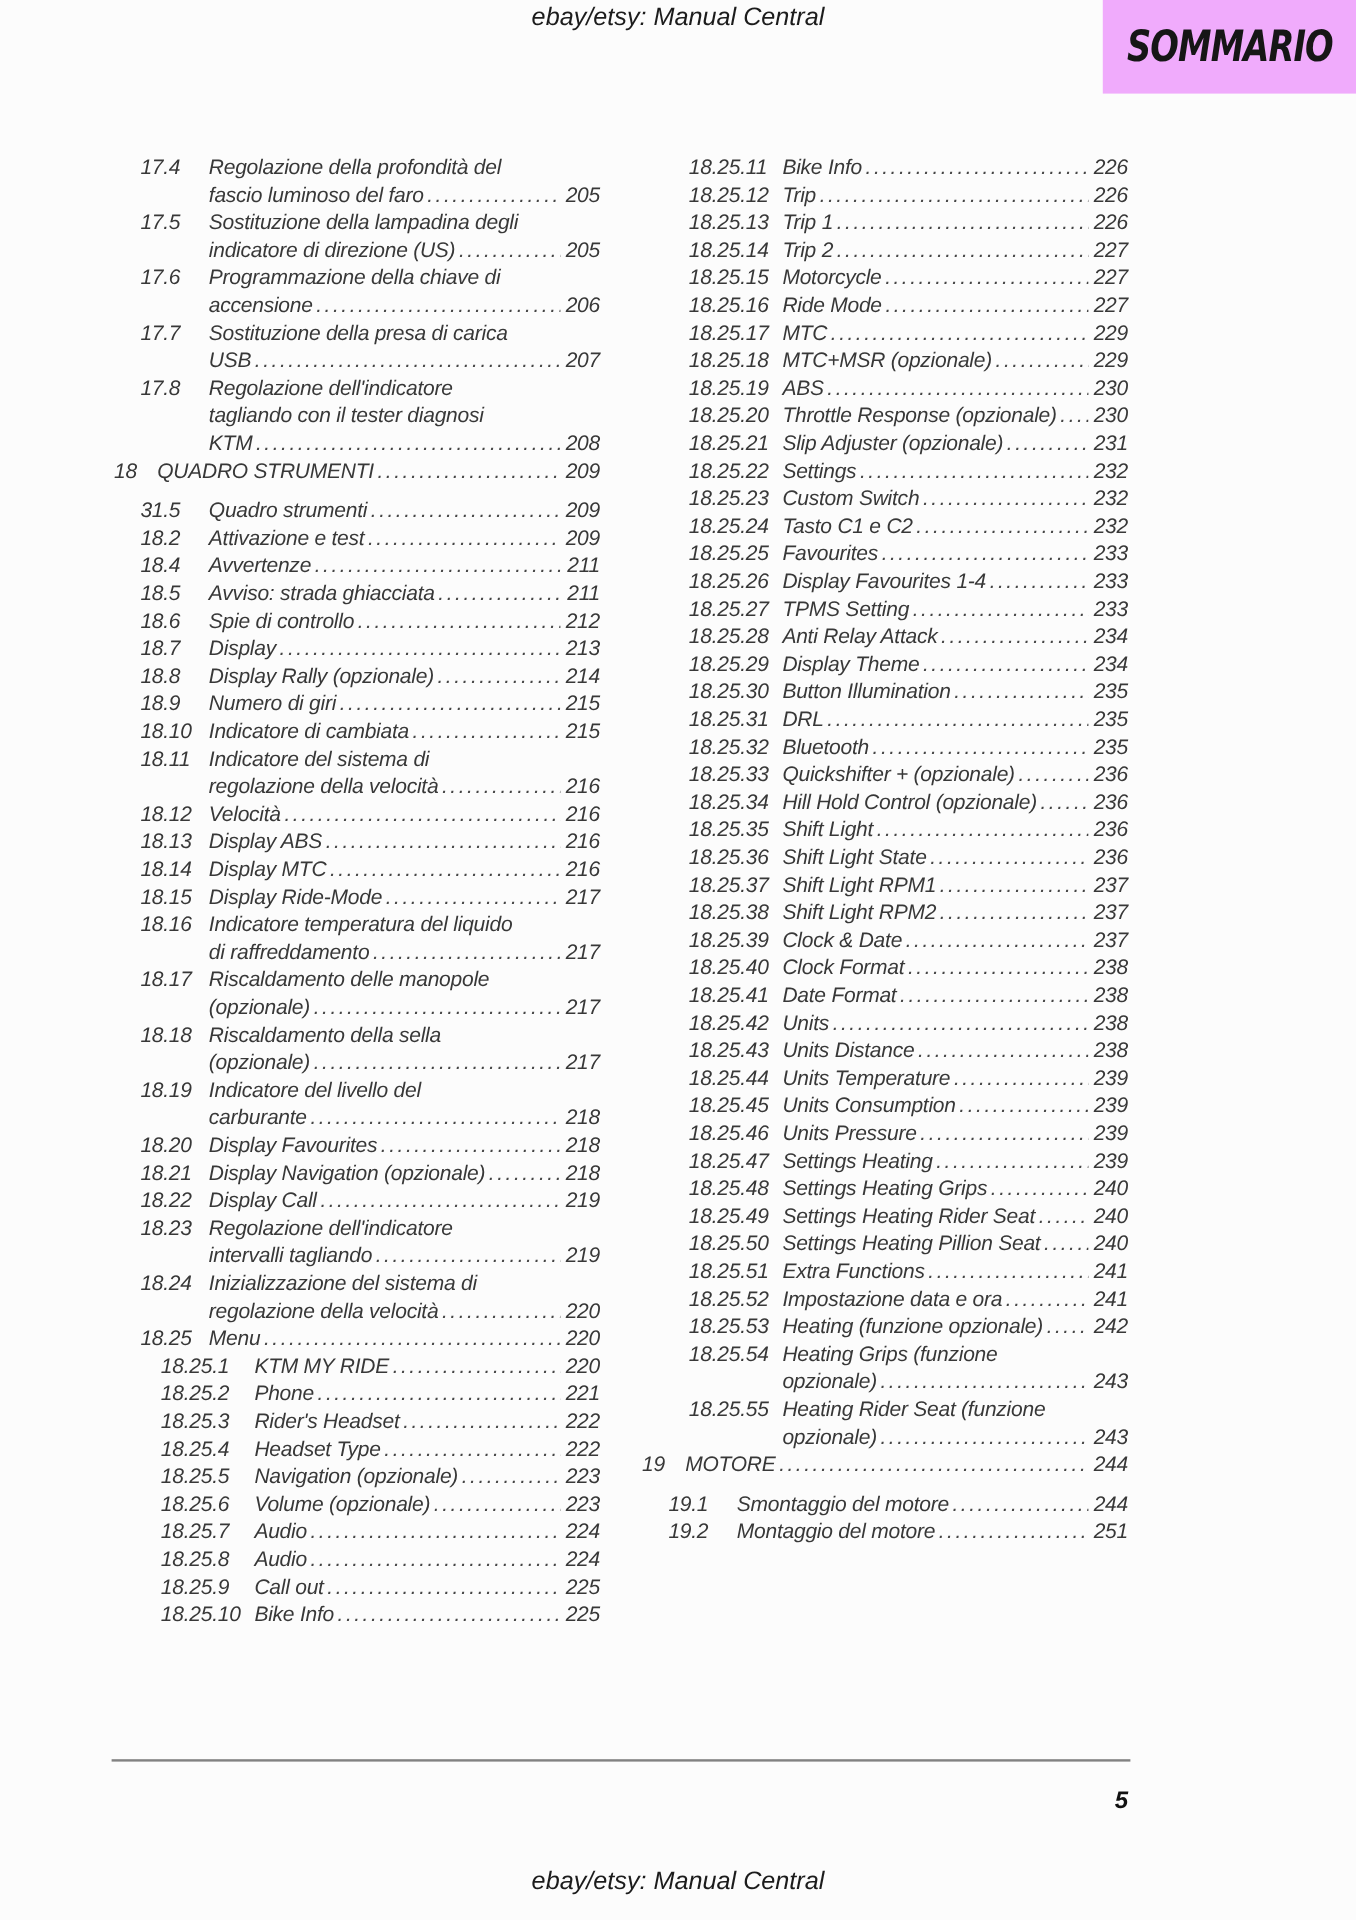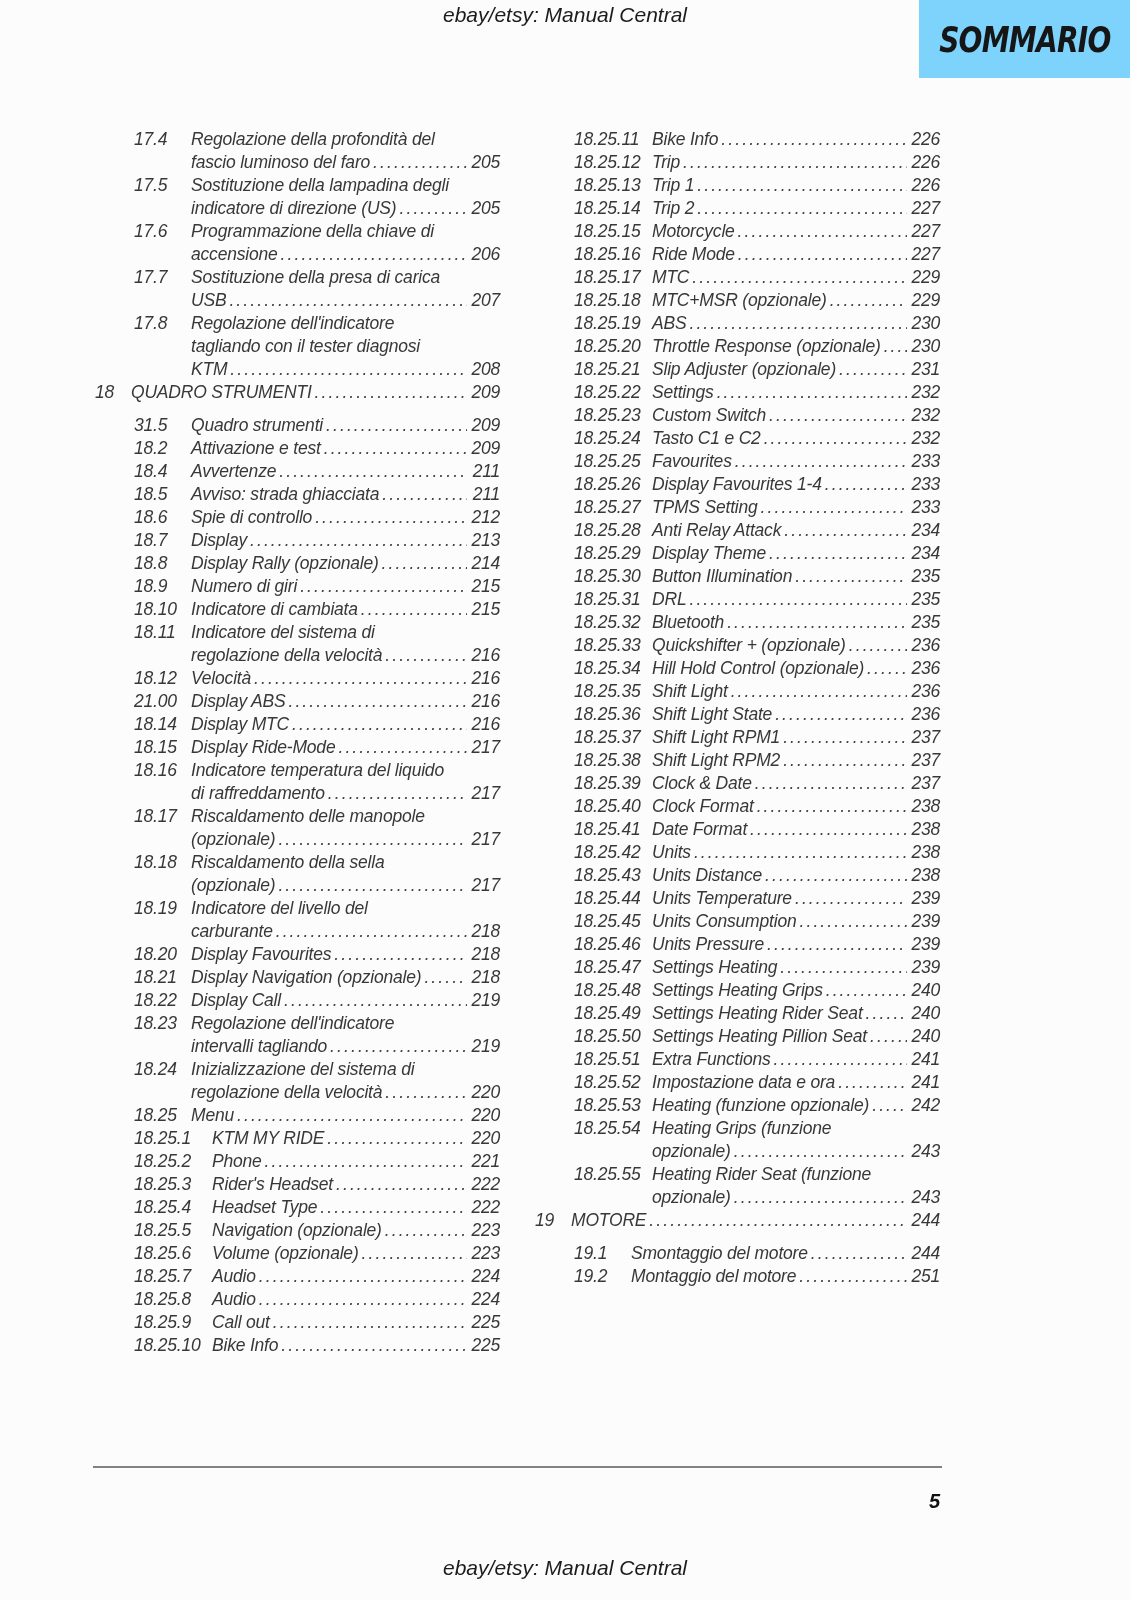--- a/index.html
+++ b/index.html
@@ -43,21 +43,21 @@
     font-size: 17.5px; line-height: 23px;
     letter-spacing: -0.2px;
     color: #383838;
   }
   .toc-col-1 { left: 95px; }
   .toc-col-2 { left: 535px; }
   .entry { display: flex; align-items: flex-start; }
   .entry .num { flex: 0 0 auto; white-space: nowrap; }
   .entry.chapter { margin-bottom: 10px; }
   .entry.chapter .num { width: 36px; }
-  .entry.sub    { margin-left: 39px; }
+  .entry.sub    { margin-left: 22px; }
   .entry.sub .num    { width: 57px; }
   .entry.subsub { margin-left: 39px; }
   .entry.subsub .num { width: 78px; }
   .entry .body { flex: 1 1 auto; min-width: 0; display: block; }
   .entry .line { display: flex; align-items: baseline; }
   .entry .t { flex: 0 0 auto; white-space: nowrap; }
   .leader {
     flex: 1 1 auto; min-width: 4px;
     overflow: hidden; white-space: nowrap;
     position: relative; align-self: stretch;
@@ -86,21 +86,21 @@
     font-size: 21px; color: #1c1c1c;
   }
 </style>
 </head>
 <body>
 
 <div class="page">
 
   <div class="header-title">ebay/etsy: Manual Central</div>
 
-  <div class="sommario-tab" style="background: #7dd3fc;">
+  <div class="sommario-tab" style="background: #f0abfc;">
     <span class="sommario-label">SOMMARIO</span>
   </div>
 
   <div class="toc-col toc-col-1">
       <div class="entry sub">
         <span class="num">17.4</span>
         <span class="body">
           <span class="line">Regolazione della profondità del</span>
           <span class="line">
             <span class="t">fascio luminoso del faro</span>
@@ -269,21 +269,21 @@
         <span class="num">18.12</span>
         <span class="body">
           <span class="line">
             <span class="t">Velocità</span>
             <span class="leader"></span>
             <span class="pg">216</span>
           </span>
         </span>
       </div>
       <div class="entry sub">
-        <span class="num">21.00</span>
+        <span class="num">18.13</span>
         <span class="body">
           <span class="line">
             <span class="t">Display ABS</span>
             <span class="leader"></span>
             <span class="pg">216</span>
           </span>
         </span>
       </div>
       <div class="entry sub">
         <span class="num">18.14</span>

